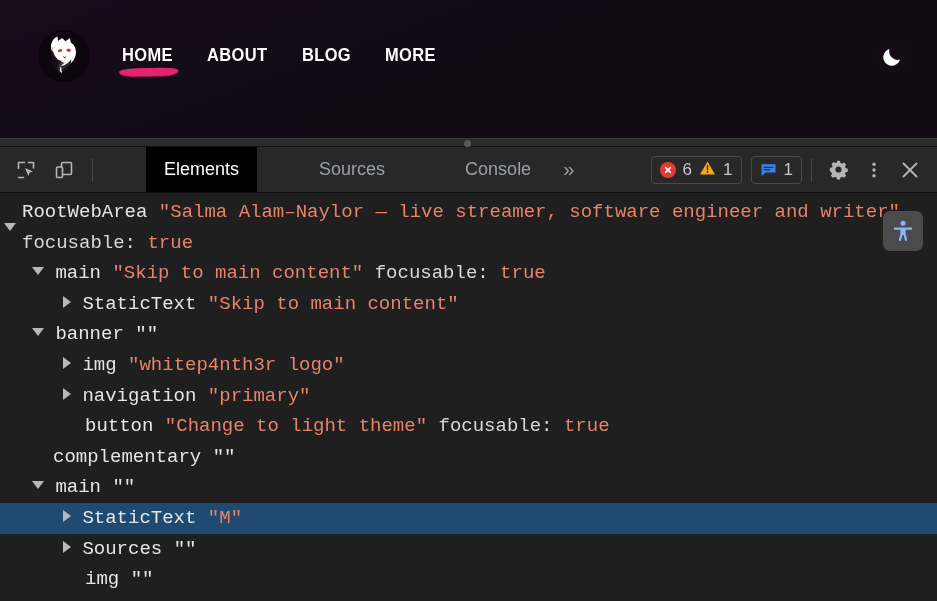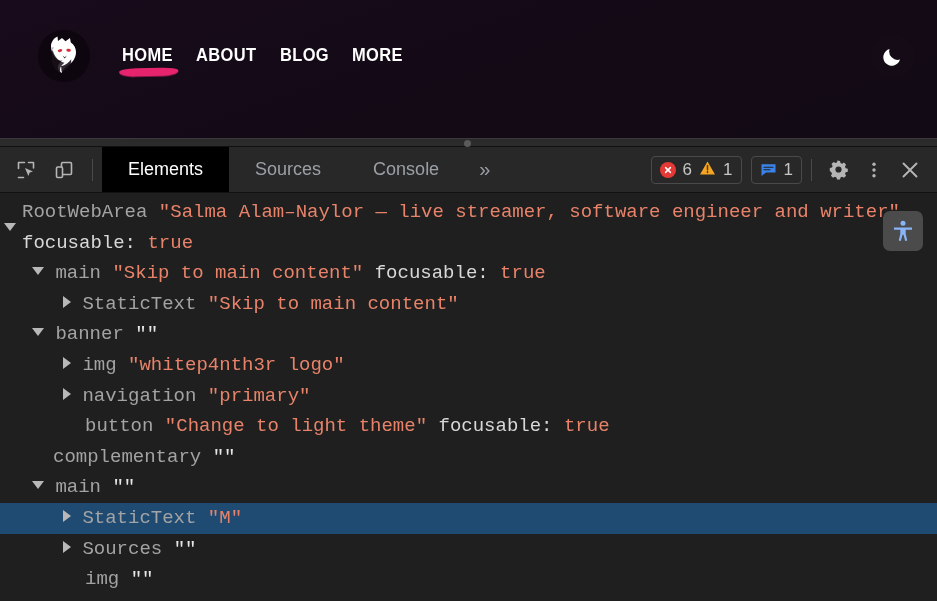--- a/index.html
+++ b/index.html
@@ -31,21 +31,21 @@
     background: #0d060f;
     position: relative;
     flex: 0 0 auto;
     overflow: hidden;
   }
   .brand-logo svg { position: absolute; left: 0; top: 0; }
 
   .primary-nav {
     display: flex;
     align-items: center;
-    gap: 20px;
+    gap: 31px;
     margin-left: 32px;
   }
   .nav-link {
     position: relative;
     color: #ffffff;
     font-family: "Liberation Sans", sans-serif;
     font-weight: bold;
     font-size: 17.5px;
     letter-spacing: 0.4px;
     text-decoration: none;
@@ -130,27 +130,28 @@
     align-self: center;
     margin: 0 7px;
   }
   .dt-tabs {
     display: flex;
     align-items: stretch;
     margin-left: 2px;
   }
   .dt-tab {
     display: flex; align-items: center;
-    padding: 0 26px;
+    padding: 0 18px;
     color: #9aa0a6;
     font-size: 18px;
     font-family: "Liberation Sans", sans-serif;
     cursor: pointer;
     background: none; border: none;
     white-space: nowrap;
+    margin-left: 44px;
   }
   .dt-tab.is-selected {
     background: #000000;
     color: #ffffff;
   }
   .dt-more {
     display: flex; align-items: center;
     padding: 0 14px;
     color: #9aa0a6;
     font-size: 20px;
@@ -219,21 +220,21 @@
   .tri-down {
     border-left: 6px solid transparent;
     border-right: 6px solid transparent;
     border-top: 8px solid #b8b8b8;
   }
   .tri-right {
     border-top: 6px solid transparent;
     border-bottom: 6px solid transparent;
     border-left: 8px solid #b8b8b8;
   }
-  .role { color: #a3a3a3; }
+  .role { color: #e5e5e5; }
   .str  { color: #e8836a; }
   .prop { color: #d8d8d8; }
   .val  { color: #e8836a; }
   .qq   { color: #e6e6e6; }
 
   .root-row {
     position: relative;
     white-space: normal;
   }
   .root-tri {

